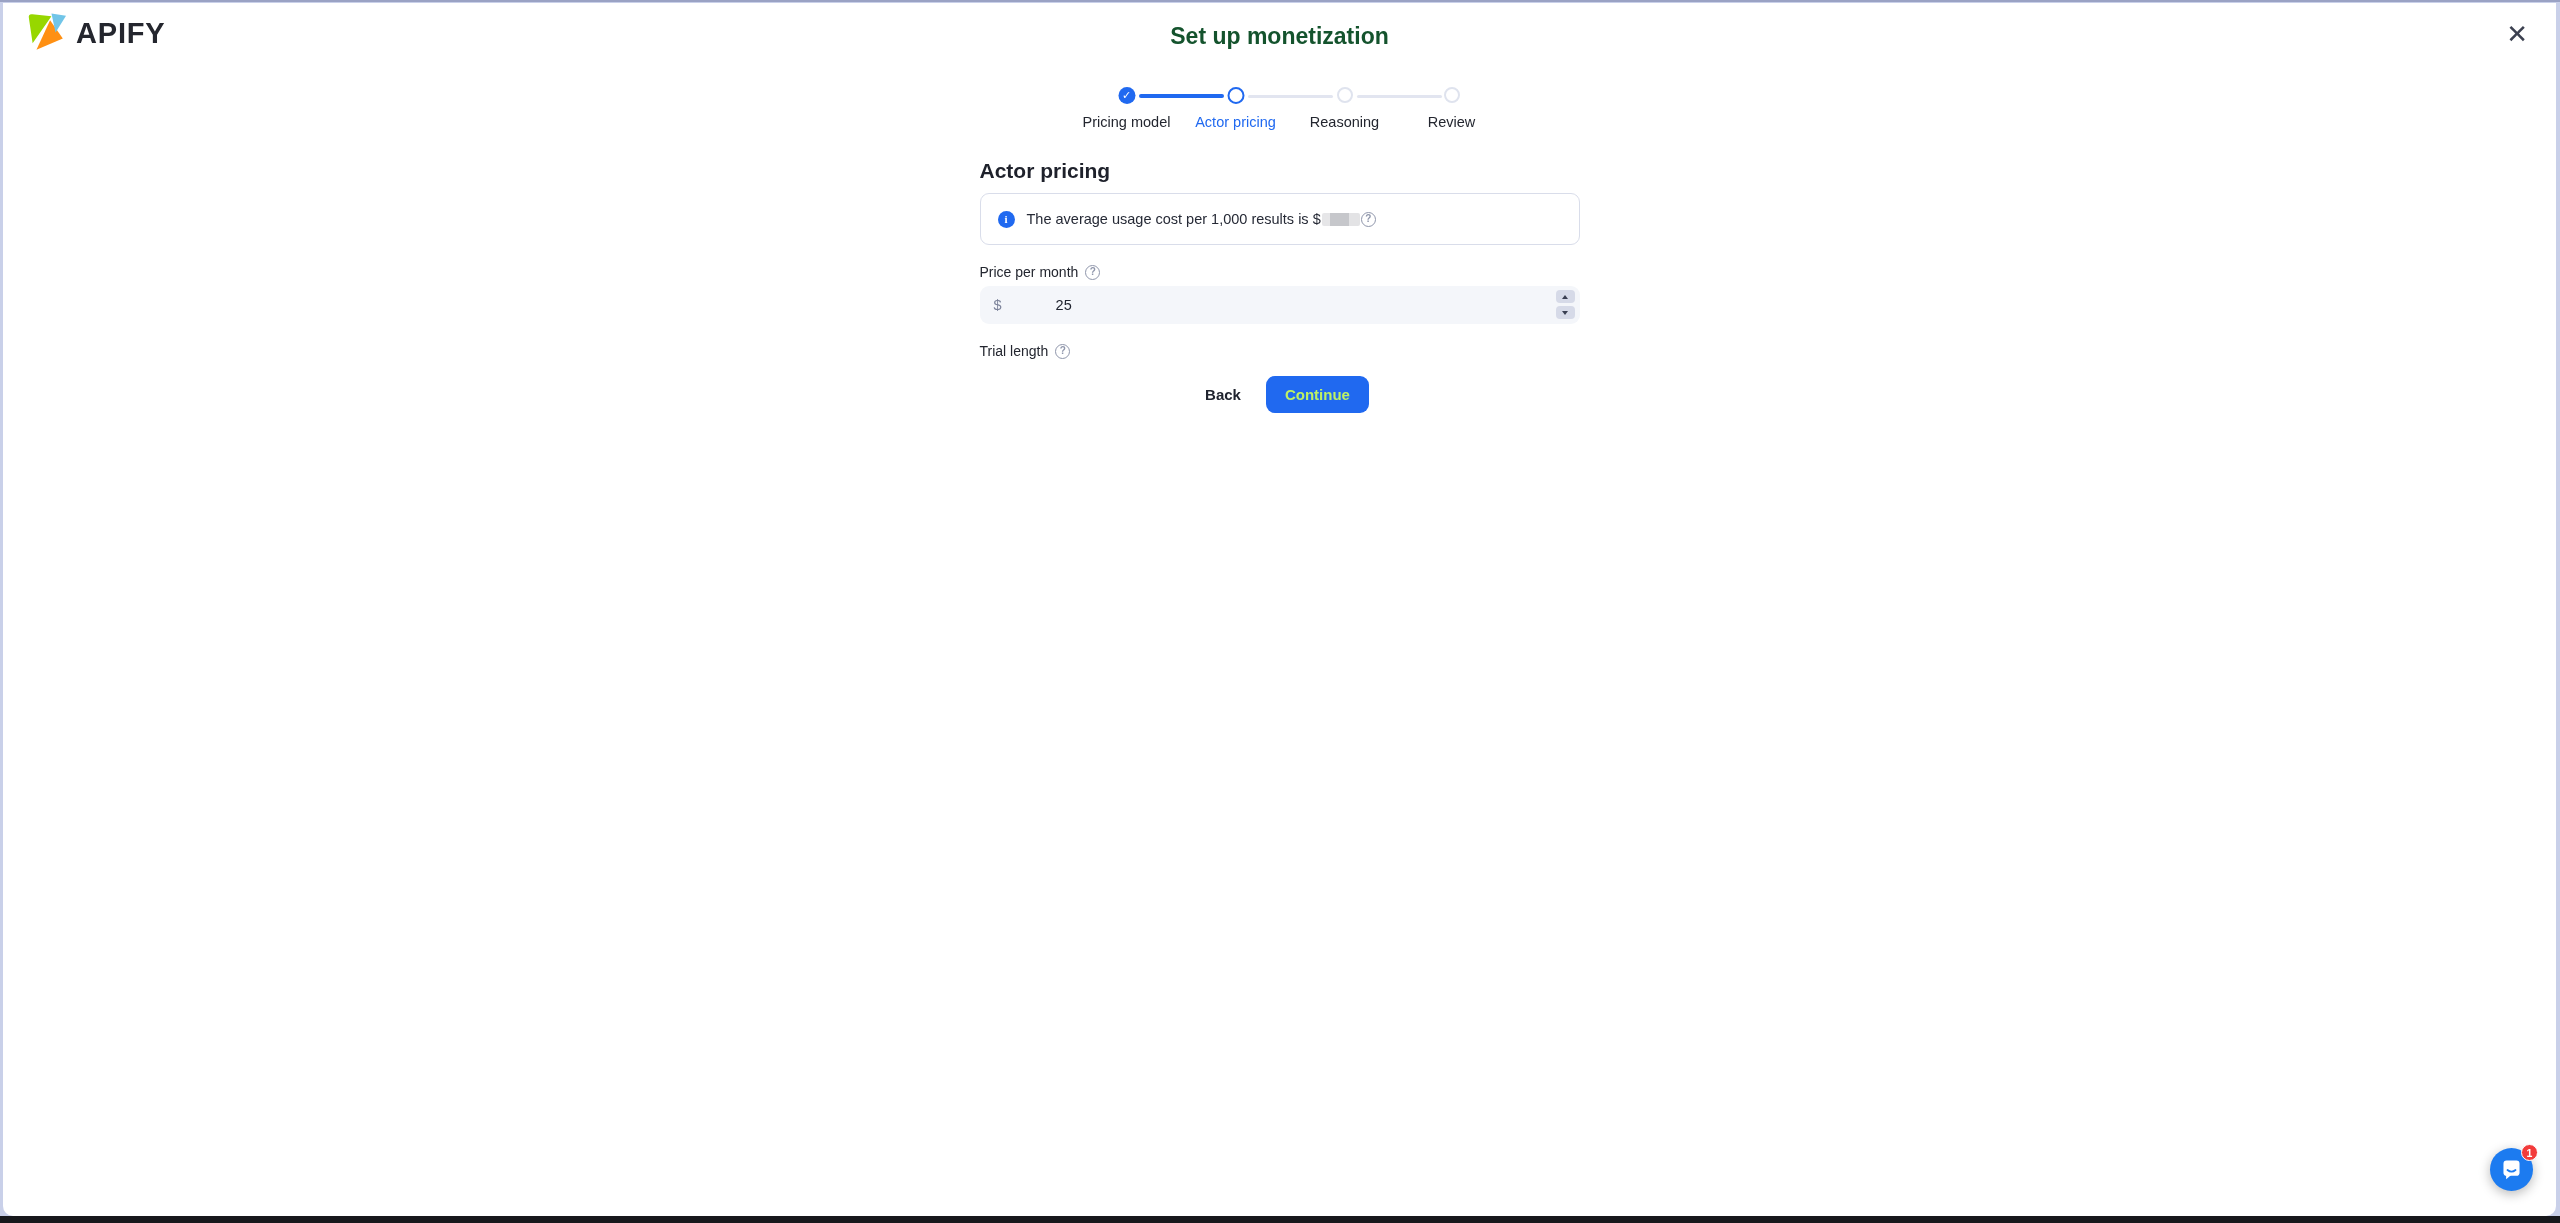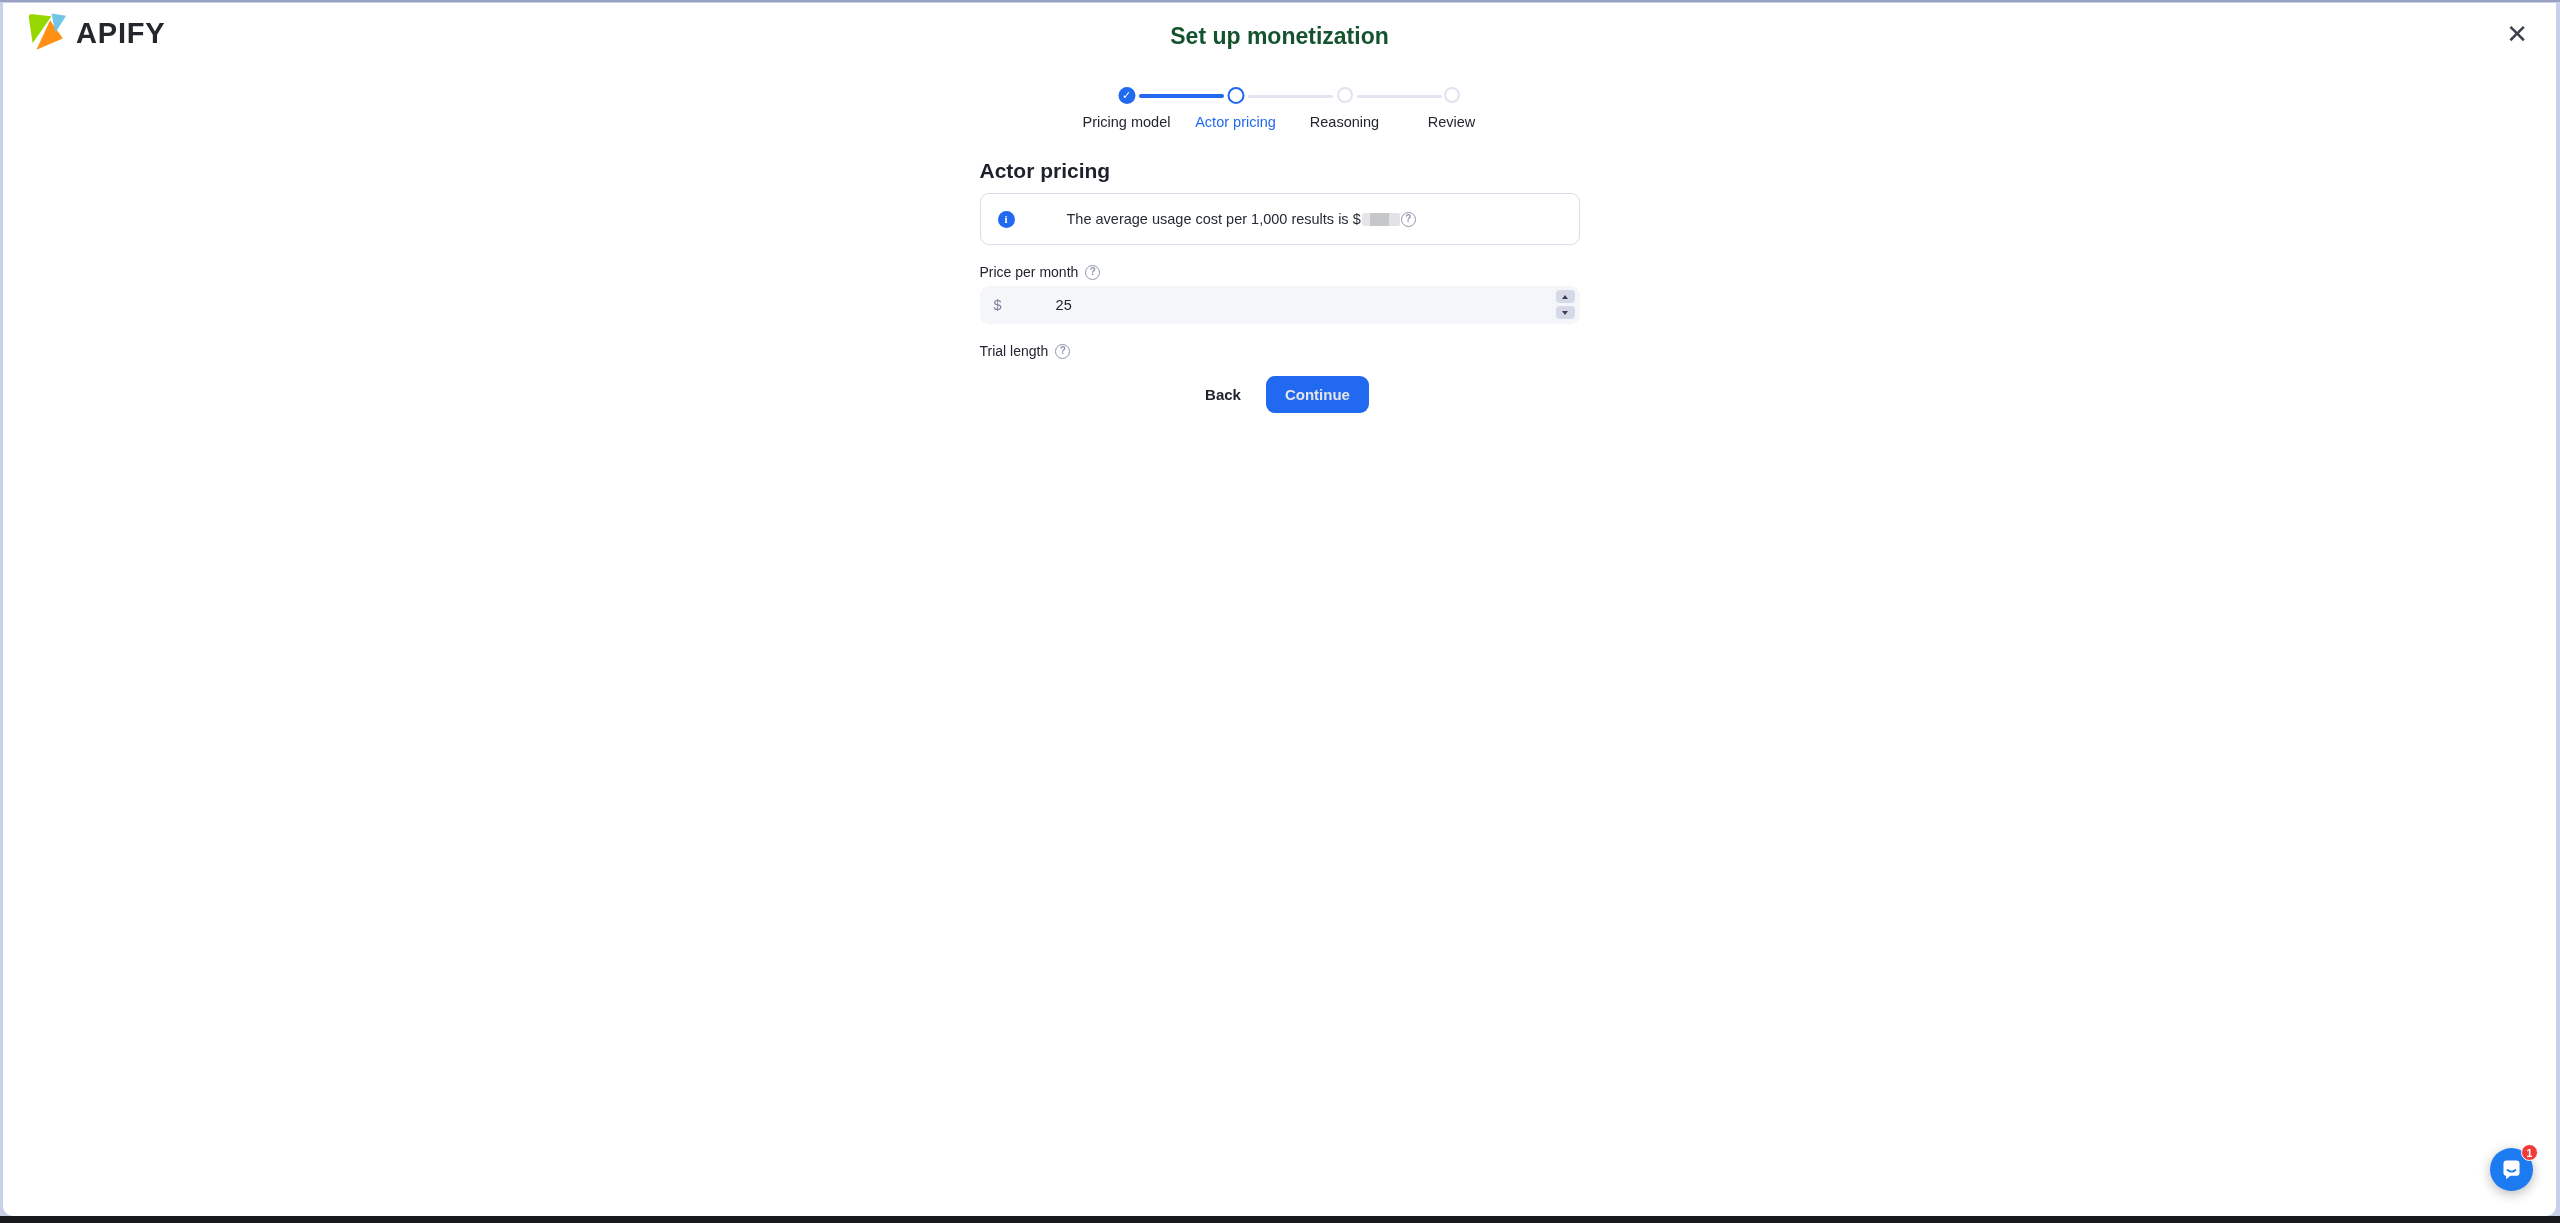--- a/index.html
+++ b/index.html
@@ -62,21 +62,21 @@
     border:1px solid #d9ddea; border-radius:9px;
     display:flex; align-items:center; padding:0 17px; gap:12px;
     background:#fff;
   }
   .info-icon {
     width:17px; height:17px; border-radius:50%; flex:none;
     background:#2069f0; color:#fff; font-size:11px; font-weight:700;
     font-family:"Liberation Serif", serif;
     display:flex; align-items:center; justify-content:center;
   }
-  .banner-text { font-size:14.5px; color:#262a36; display:flex; align-items:center; gap:1px;margin-left:40px; }
+  .banner-text { font-size:14.5px; color:#262a36; display:flex; align-items:center; gap:1px; }
   .redacted {
     display:inline-block; width:38px; height:13px; border-radius:2px;
     background:linear-gradient(90deg,#e6e6e8 0 22%,#c6c7cb 22% 70%,#e3e3e5 70%);
     filter:blur(0.7px);
   }
   .help-icon {
     width:15px; height:15px; border-radius:50%; flex:none;
     border:1.3px solid #8f96ab; color:#8f96ab;
     font-size:10px; font-weight:700; line-height:1;
     display:inline-flex; align-items:center; justify-content:center;
@@ -113,21 +113,21 @@
   .select-value { font-size:14.5px; color:#20242f; }
   .caret-down { width:0; height:0; border-left:4.5px solid transparent; border-right:4.5px solid transparent; border-top:5.5px solid #2b2f3d; }
 
   .actions { margin-top:17px; display:flex; justify-content:center; align-items:center; gap:10px; }
   .back-btn {
     background:none; border:none; cursor:pointer; font-family:inherit;
     font-size:15px; font-weight:600; color:#20242f; padding:9px 15px;
   }
   .continue-btn {
     background:#2069f0; border:none; border-radius:9px; cursor:pointer; font-family:inherit;
-    color:#e5e5e5; font-size:15px; font-weight:600; height:37px; padding:0 19px;
+    color:#bef264; font-size:15px; font-weight:600; height:37px; padding:0 19px;
   }
 
   
   .chat-launcher {
     position:absolute; right:23px; bottom:25px; width:43px; height:43px;
     border-radius:50%; background:#1c7bf0; cursor:pointer; border:none;
     display:flex; align-items:center; justify-content:center;
     box-shadow:0 3px 12px rgba(0,0,0,.28);
   }
   .chat-badge {

